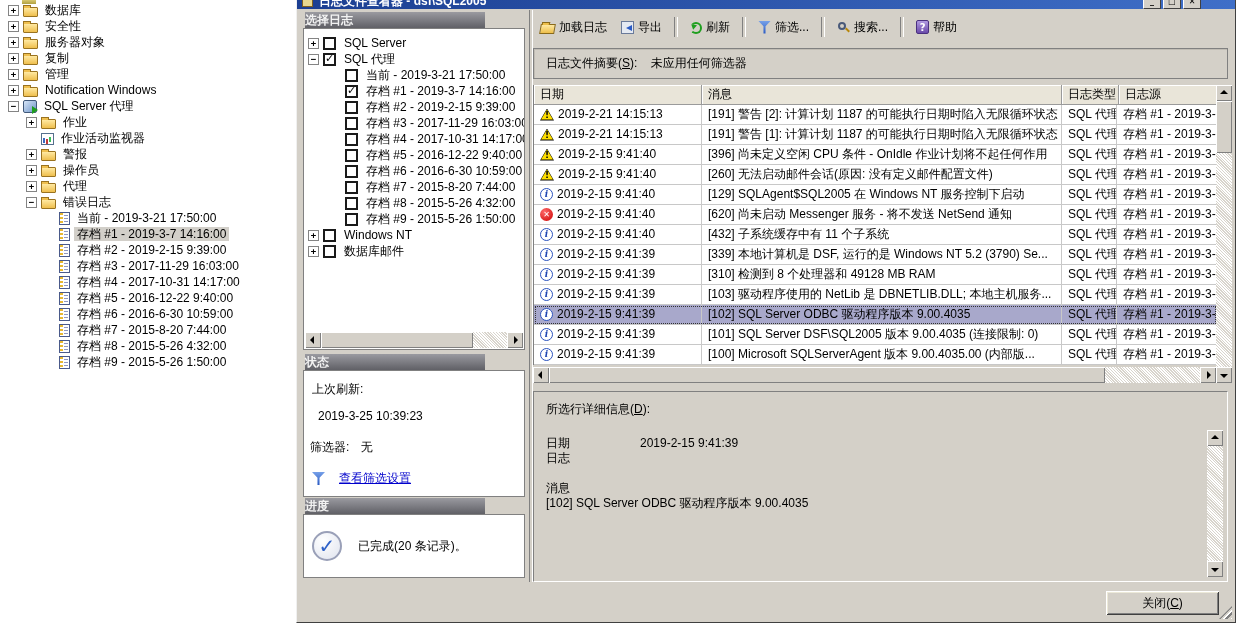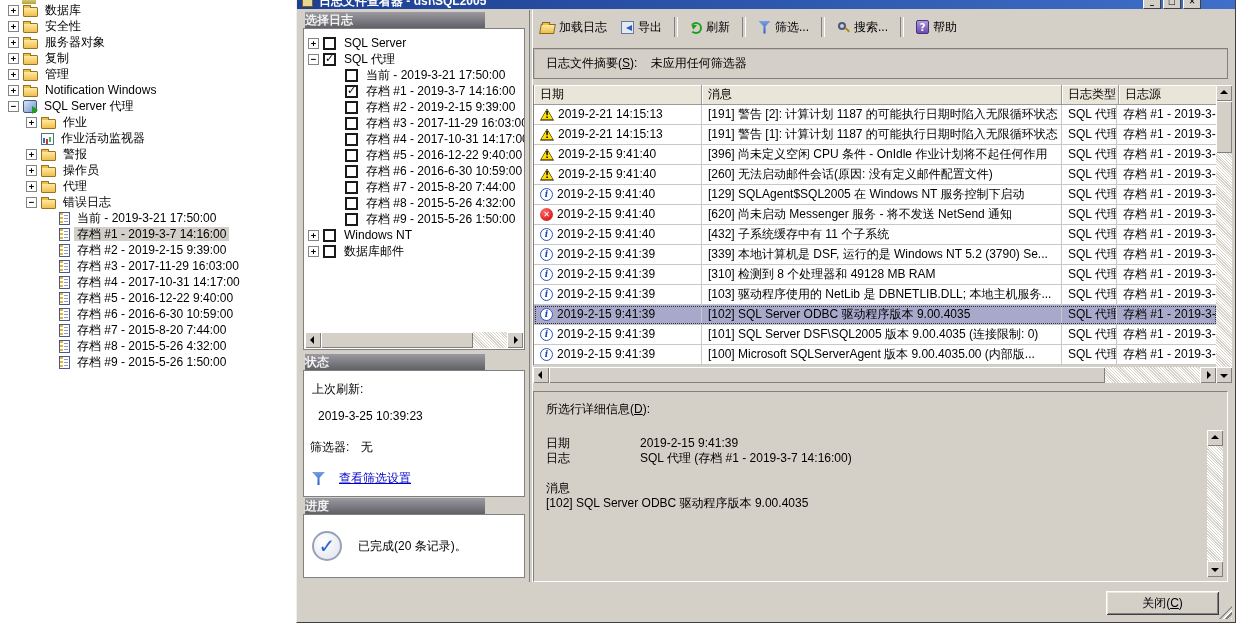--- a/index.html
+++ b/index.html
@@ -538,21 +538,20 @@
 
     <div id="details">
       <div><span>所选行详细信息(</span><span class="ul">D</span><span>):</span></div>
       <div style="height:18px"></div>
       <div class="d-row">
         <span class="d-label">日期</span>
         <span>2019-2-15 9:41:39</span>
       </div>
       <div class="d-row">
         <span class="d-label">日志</span>
-        <span>SQL 代理 (存档 #1 - 2019-3-7 14:16:00)</span>
       </div>
       <div style="height:15px"></div>
       <div class="d-row">消息</div>
       <div class="d-row">[102] SQL Server ODBC 驱动程序版本 9.00.4035</div>
     </div>
     <div class="vscroll" id="details-vscroll">
       <span class="sb-btn">
           <span class="tri tri-up"></span>
         </span>
       <span class="sb-track"></span>

